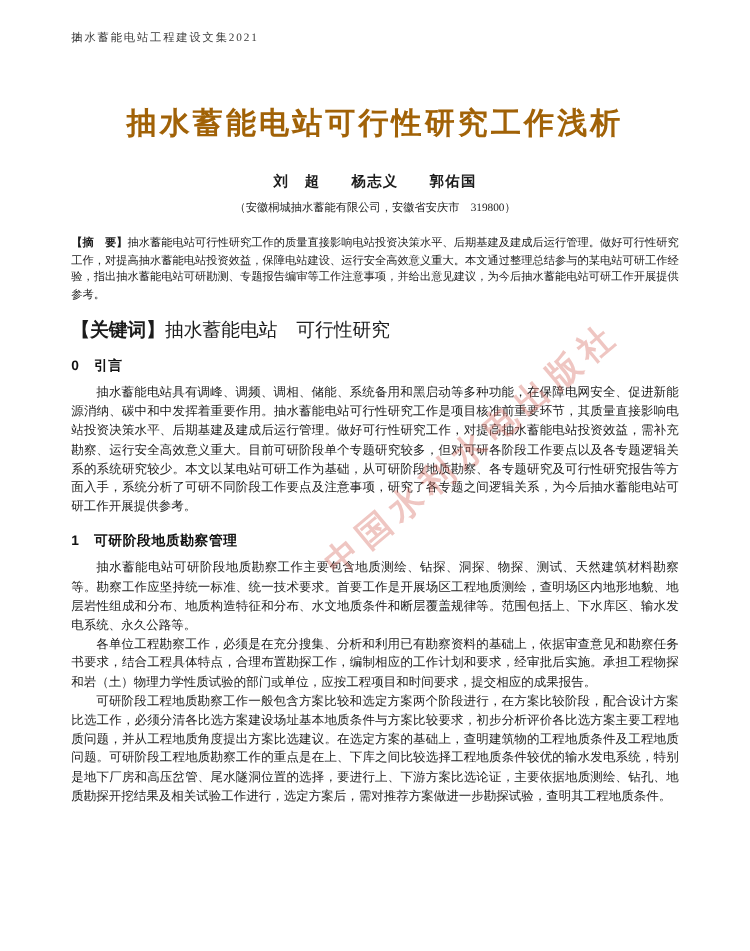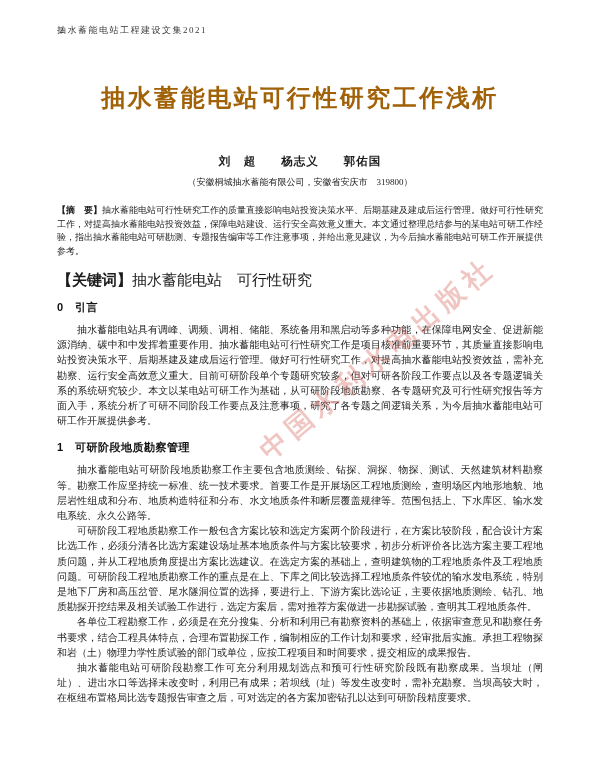--- a/index.html
+++ b/index.html
@@ -27,41 +27,41 @@
   .article-title {
     margin-top: 42px;
     text-align: center;
     font-size: 24px;
     font-weight: bold;
     letter-spacing: 2.5px;
     font-family: "Liberation Sans", sans-serif;
     color: #a16207;
   }
   .authors {
-    margin-top: 40px;
+    margin-top: 24px;
     text-align: center;
     font-size: 11.5px;
     font-weight: bold;
     letter-spacing: 1px;
   }
   .affiliation {
     margin-top: 7px;
     text-align: center;
     font-size: 9px;
     color: #222;
   }
   .abstract {
     margin-top: 15px;
     font-size: 9px;
     line-height: 13.6px;
     text-align: justify;
   }
   .meta-label {
     font-weight: bold;
-    font-family: Liberation Serif, serif;
+    font-family: Liberation Sans, sans-serif;
   }
   .keywords {
     margin-top: 16px;
     font-size: 15px;
     line-height: 13.6px;
   }
   .section-heading {
     margin: 12px 0 7px 0;
     font-size: 11px;
     font-weight: bold;
@@ -110,19 +110,18 @@
 
   <p class="abstract"><span class="meta-label">【摘　要】</span><span>抽水蓄能电站可行性研究工作的质量直接影响电站投资决策水平、后期基建及建成后运行管理。做好可行性研究工作，对提高抽水蓄能电站投资效益，保障电站建设、运行安全高效意义重大。本文通过整理总结参与的某电站可研工作经验，指出抽水蓄能电站可研勘测、专题报告编审等工作注意事项，并给出意见建议，为今后抽水蓄能电站可研工作开展提供参考。</span></p>
 
   <p class="keywords"><span class="meta-label">【关键词】</span><span>抽水蓄能电站　可行性研究</span></p>
 
   <h2 class="section-heading">0　引言</h2>
   <p class="body-para">抽水蓄能电站具有调峰、调频、调相、储能、系统备用和黑启动等多种功能，在保障电网安全、促进新能源消纳、碳中和中发挥着重要作用。抽水蓄能电站可行性研究工作是项目核准前重要环节，其质量直接影响电站投资决策水平、后期基建及建成后运行管理。做好可行性研究工作，对提高抽水蓄能电站投资效益，需补充勘察、运行安全高效意义重大。目前可研阶段单个专题研究较多，但对可研各阶段工作要点以及各专题逻辑关系的系统研究较少。本文以某电站可研工作为基础，从可研阶段地质勘察、各专题研究及可行性研究报告等方面入手，系统分析了可研不同阶段工作要点及注意事项，研究了各专题之间逻辑关系，为今后抽水蓄能电站可研工作开展提供参考。</p>
 
   <h2 class="section-heading">1　可研阶段地质勘察管理</h2>
   <p class="body-para">抽水蓄能电站可研阶段地质勘察工作主要包含地质测绘、钻探、洞探、物探、测试、天然建筑材料勘察等。勘察工作应坚持统一标准、统一技术要求。首要工作是开展场区工程地质测绘，查明场区内地形地貌、地层岩性组成和分布、地质构造特征和分布、水文地质条件和断层覆盖规律等。范围包括上、下水库区、输水发电系统、永久公路等。</p>
+  <p class="body-para">各单位工程勘察工作，必须是在充分搜集、分析和利用已有勘察资料的基础上，依据审查意见和勘察任务书要求，结合工程具体特点，合理布置勘探工作，编制相应的工作计划和要求，经审批后实施。承担工程物探和岩（土）物理力学性质试验的部门或单位，应按工程项目和时间要求，提交相应的成果报告。</p>
   <p class="body-para">可研阶段工程地质勘察工作一般包含方案比较和选定方案两个阶段进行，在方案比较阶段，配合设计方案比选工作，必须分清各比选方案建设场址基本地质条件与方案比较要求，初步分析评价各比选方案主要工程地质问题，并从工程地质角度提出方案比选建议。在选定方案的基础上，查明建筑物的工程地质条件及工程地质问题。可研阶段工程地质勘察工作的重点是在上、下库之间比较选择工程地质条件较优的输水发电系统，特别是地下厂房和高压岔管、尾水隧洞位置的选择，要进行上、下游方案比选论证，主要依据地质测绘、钻孔、地质勘探开挖结果及相关试验工作进行，选定方案后，需对推荐方案做进一步勘探试验，查明其工程地质条件。</p>
-  <p class="body-para">各单位工程勘察工作，必须是在充分搜集、分析和利用已有勘察资料的基础上，依据审查意见和勘察任务书要求，结合工程具体特点，合理布置勘探工作，编制相应的工作计划和要求，经审批后实施。承担工程物探和岩（土）物理力学性质试验的部门或单位，应按工程项目和时间要求，提交相应的成果报告。</p>
-  <p class="body-para">抽水蓄能电站可研阶段勘察工作可充分利用规划选点和预可行性研究阶段既有勘察成果。当坝址（闸址）、进出水口等选择未改变时，利用已有成果；若坝线（址）等发生改变时，需补充勘察。当坝高较大时，在枢纽布置格局比选专题报告审查之后，可对选定的各方案加密钻孔以达到可研阶段精度要求。</p>
 
   <div class="watermark">中国水利水电出版社</div>
 
 </div>
 
 </body></html>

